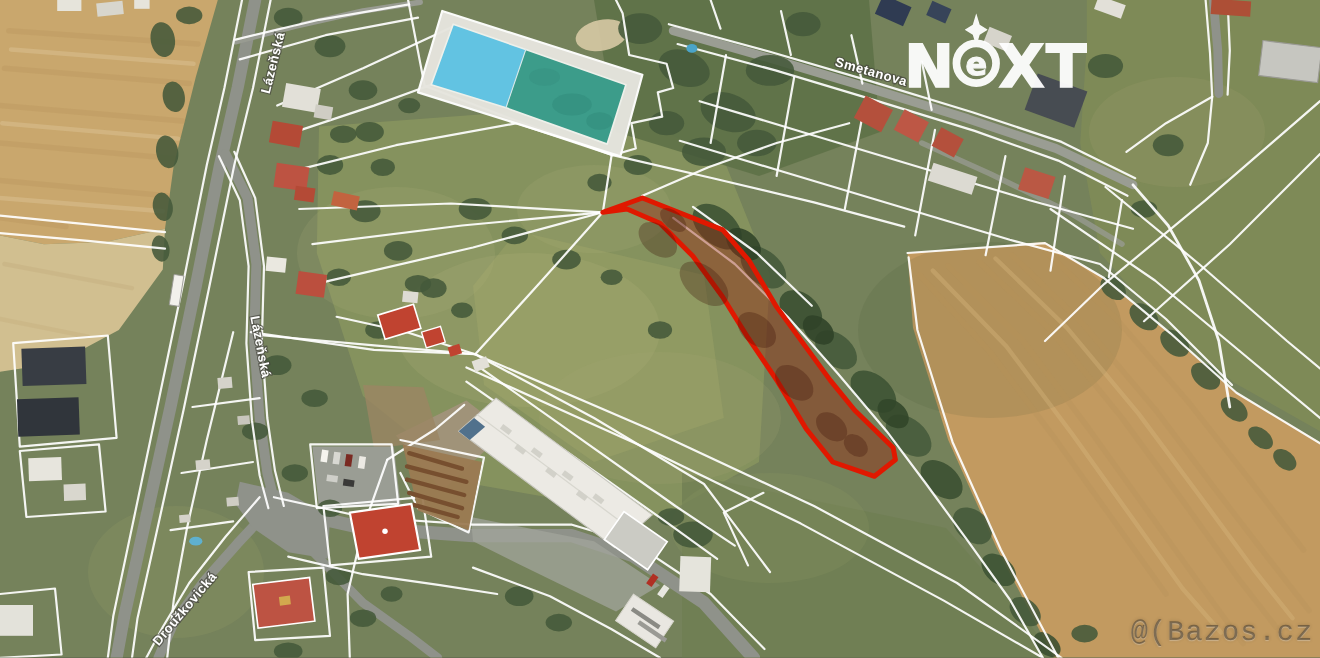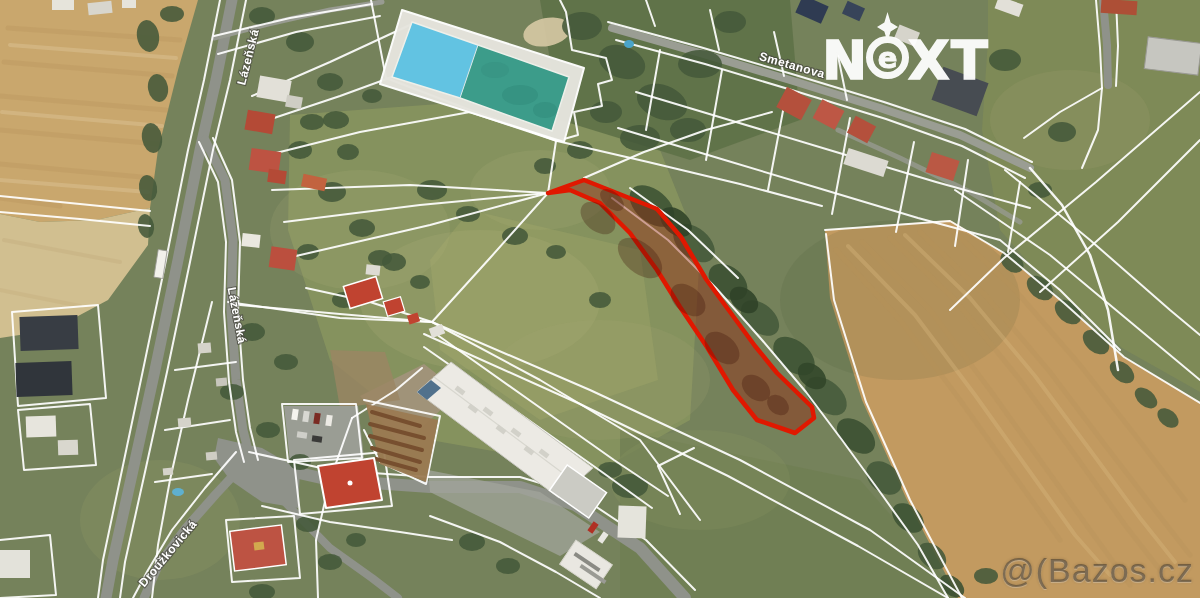--- a/index.html
+++ b/index.html
@@ -7,21 +7,21 @@
   .stage svg{position:absolute;left:0;top:0;display:block;}
   .street-label{fill:#ffffff;font-family:"Liberation Sans",sans-serif;font-weight:700;font-size:12px;paint-order:stroke;stroke:rgba(70,70,62,.72);stroke-width:2.2px;letter-spacing:.4px;}
   .next-logo{position:absolute;left:820px;top:12px;width:192px;height:86px;opacity:.95;color:#ffffff;}
   .nl-n,.nl-x,.nl-t{position:absolute;top:22px;font-family:"DejaVu Sans","Liberation Sans",sans-serif;font-weight:800;font-size:54px;line-height:1;-webkit-text-stroke:1.5px #fff;}
   .nl-n{left:2px;}
   .nl-x{left:88px;}
   .nl-t{left:131px;}
   .nl-ring{position:absolute;left:46px;top:24px;width:29px;height:29px;border:7px solid #fff;border-radius:50%;}
   .nl-e{position:absolute;left:46px;top:24px;width:43px;height:43px;display:flex;align-items:center;justify-content:center;font-family:"DejaVu Sans","Liberation Sans",sans-serif;font-weight:800;font-size:29px;-webkit-text-stroke:1px #fff;}
   .nl-star{position:absolute;left:57px;top:0;width:21px;height:30px;background:#fff;clip-path:polygon(50% 0%,65% 35%,100% 50%,65% 65%,50% 100%,35% 65%,0% 50%,35% 35%);}
-  .bazos{position:absolute;right:6px;bottom:8px;font-family:Liberation Sans, sans-serif;font-size:34px;font-weight:500;letter-spacing:1px;color:rgba(70,58,44,.55);text-shadow:0 1px 1px rgba(255,255,255,.3),0 0 3px rgba(45,35,25,.25);}
+  .bazos{position:absolute;right:6px;bottom:8px;font-family:Liberation Mono, monospace;font-size:26px;font-weight:500;letter-spacing:1px;color:rgba(70,58,44,.55);text-shadow:0 1px 1px rgba(255,255,255,.3),0 0 3px rgba(45,35,25,.25);}
 </style>
 </head>
 <body>
 
 <div class="stage">
   <svg id="map-svg" width="1200" height="598" viewBox="0 0 1200 598">
       <g>
         <polygon points="0,0 1200,0 1200,598 0,598" fill="#75825b"></polygon>
       </g>
       <g>

